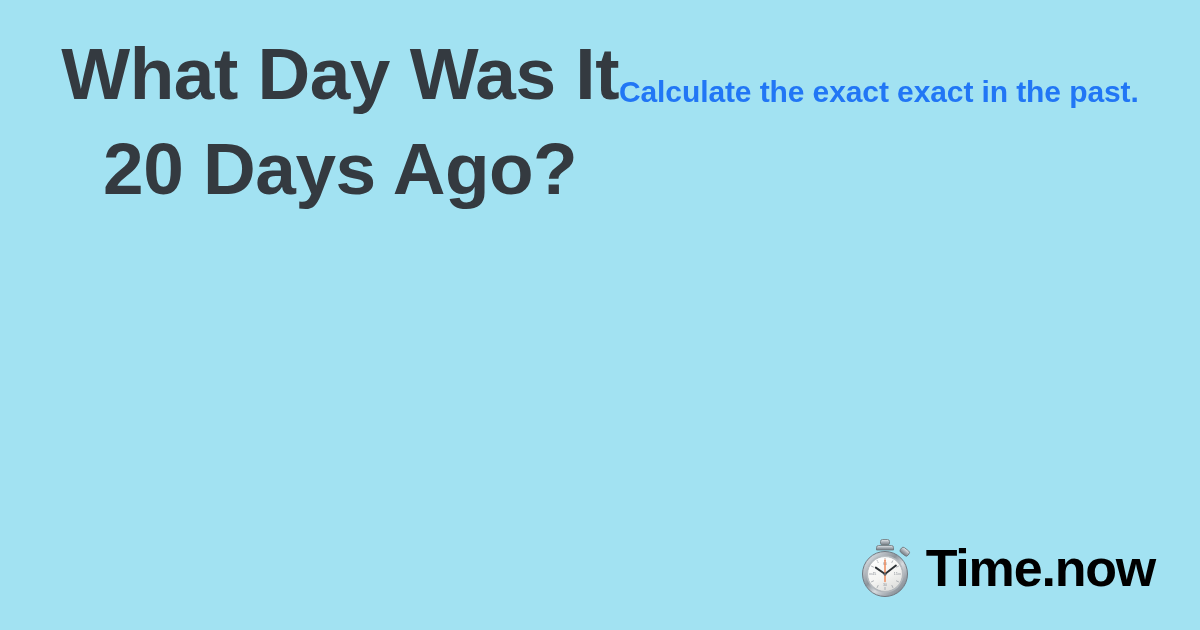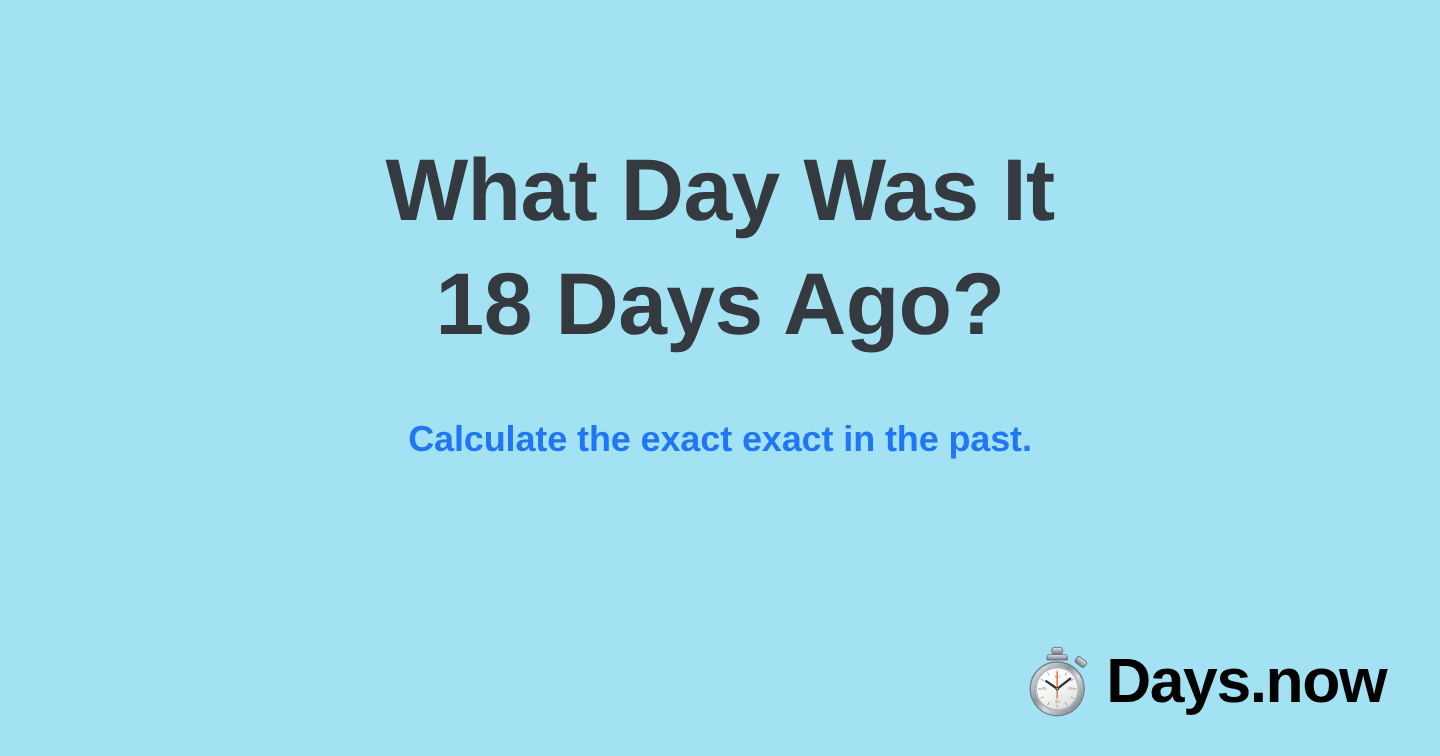--- a/index.html
+++ b/index.html
@@ -22,22 +22,21 @@
   }
 
   
   .hero {
     position: absolute;
     left: 0;
     top: 0;
     width: 1200px;
     height: 470px;
     display: flex;
-    flex-direction: column;
-    align-items: center;
+    align-items: flex-start;
     justify-content: center;
     box-sizing: border-box;
     padding-top: 26px;
   }
 
   .headline {
     margin: 0;
     text-align: center;
     color: #343a40;
     font-family: "Liberation Sans", sans-serif;
@@ -93,21 +92,21 @@
 </style>
 </head>
 <body>
 
 <div id="og-card">
 
   <div class="hero">
 
     <h1 class="headline">
       <span class="line">What Day Was It</span>
-      <span class="line">18 Days Ago?</span>
+      <span class="line">20 Days Ago?</span>
     </h1>
 
     <p class="subtitle">Calculate the exact exact in the past.</p>
 
   </div>
 
   <div class="brand">
 
     <span class="stopwatch-icon-wrap">
       <svg class="stopwatch-icon" viewBox="0 0 58 60" xmlns="http://www.w3.org/2000/svg" aria-hidden="true">
@@ -172,17 +171,17 @@
 
         <line x1="29" y1="43.6" x2="29" y2="21.4" stroke="#ef7f4a" stroke-width="1.35" stroke-linecap="round"></line>
 
         <circle cx="29" cy="36" r="1.5" fill="#3a4046"></circle>
         <circle cx="29" cy="36" r="0.6" fill="#d8dade"></circle>
 
         <path d="M16.5 27 A17.4 17.4 0 0 1 40.5 24.4 A21 21 0 0 0 16.5 27 z" fill="#ffffff" opacity="0.55"></path>
       </svg>
     </span>
 
-    <span class="brand-name">Days.now</span>
+    <span class="brand-name">Time.now</span>
 
   </div>
 
 </div>
 
 </body></html>

